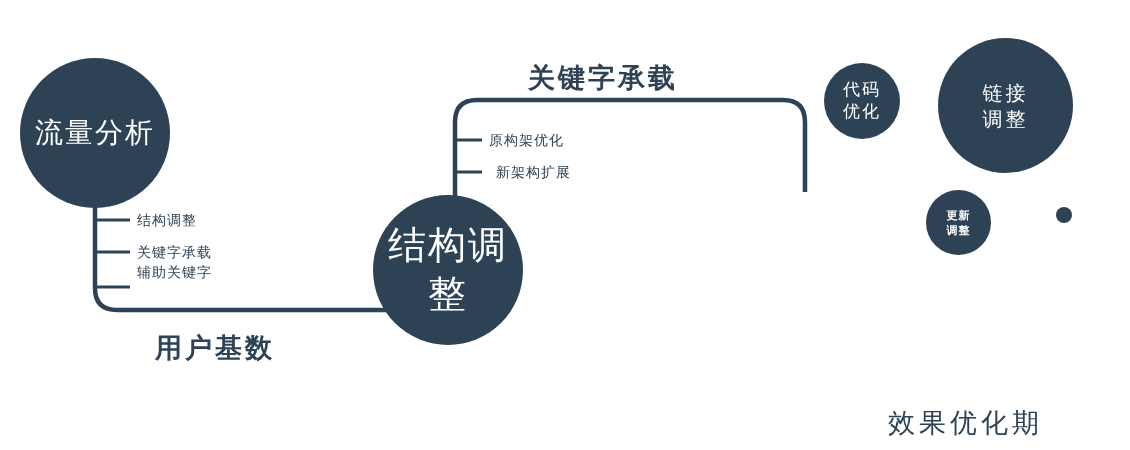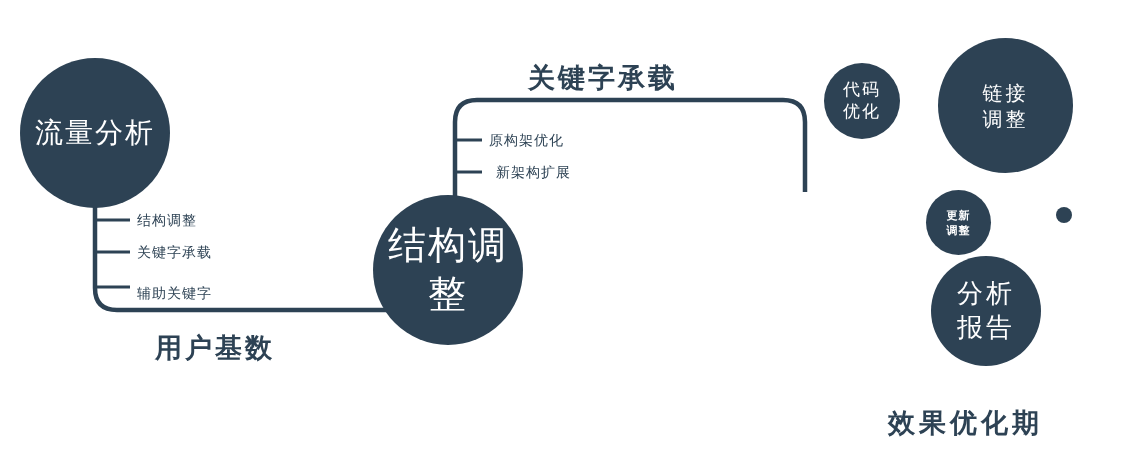--- a/index.html
+++ b/index.html
@@ -49,33 +49,32 @@
   .l-user-base     { left: 155px; top: 330px; }
   .l-keyword-carry { left: 528px; top: 60px; }
 
   .caption {
     position: absolute;
     left: 888px; top: 405px;
     color: var(--primary);
     font-size: 27px;
     letter-spacing: 4px;
     white-space: nowrap;
-    font-weight: bold;
   }
 
   .branch {
     position: absolute;
     color: var(--primary);
     font-size: 14px;
     letter-spacing: 1px;
     white-space: nowrap;
   }
   .b-left-0 { left: 137px; top: 212px; }
   .b-left-1 { left: 137px; top: 244px; }
-  .b-left-2 { left: 137px; top: 285px; }
+  .b-left-2 { left: 137px; top: 264px; }
   .b-mid-0  { left: 489px; top: 132px; }
   .b-mid-1  { left: 496px; top: 164px; }
 </style>
 </head>
 <body>
 
 <div class="stage">
 
   <svg class="connectors" viewBox="0 0 1130 450" xmlns="http://www.w3.org/2000/svg">
     <path class="main" d="M 95 195 L 95 288 Q 95 310 117 310 L 392 310"></path>
@@ -104,24 +103,20 @@
   <div class="node n-link">
     <span>链接</span>
     <span>调整</span>
   </div>
 
   <div class="node n-update">
     <span>更新</span>
     <span>调整</span>
   </div>
 
-  <div class="node n-report">
-    <span>分析</span>
-    <span>报告</span>
-  </div>
 
   <div class="dot"></div>
 
   <div class="edge-label l-keyword-carry">关键字承载</div>
   <div class="edge-label l-user-base">用户基数</div>
 
   <div class="branch b-left-0">结构调整</div>
   <div class="branch b-left-1">关键字承载</div>
   <div class="branch b-left-2">辅助关键字</div>
   <div class="branch b-mid-0">原构架优化</div>

